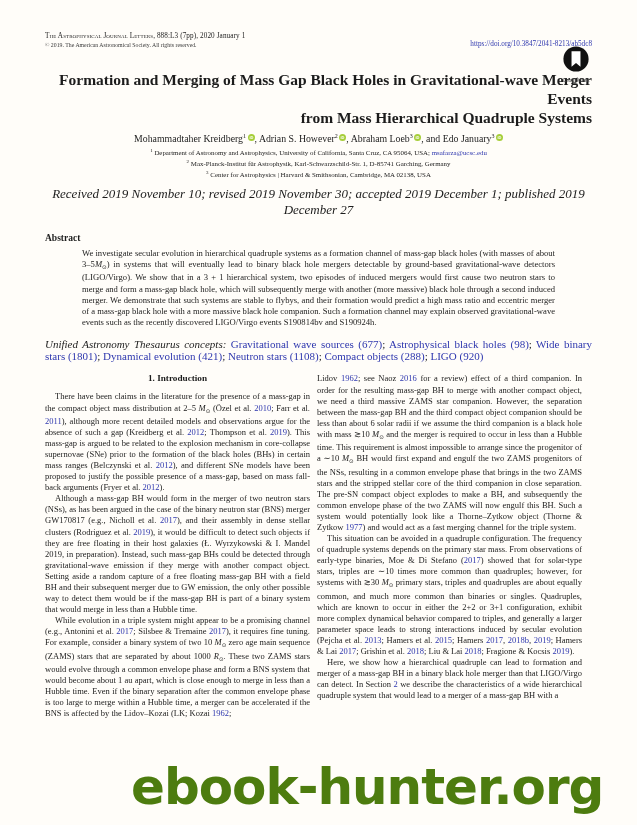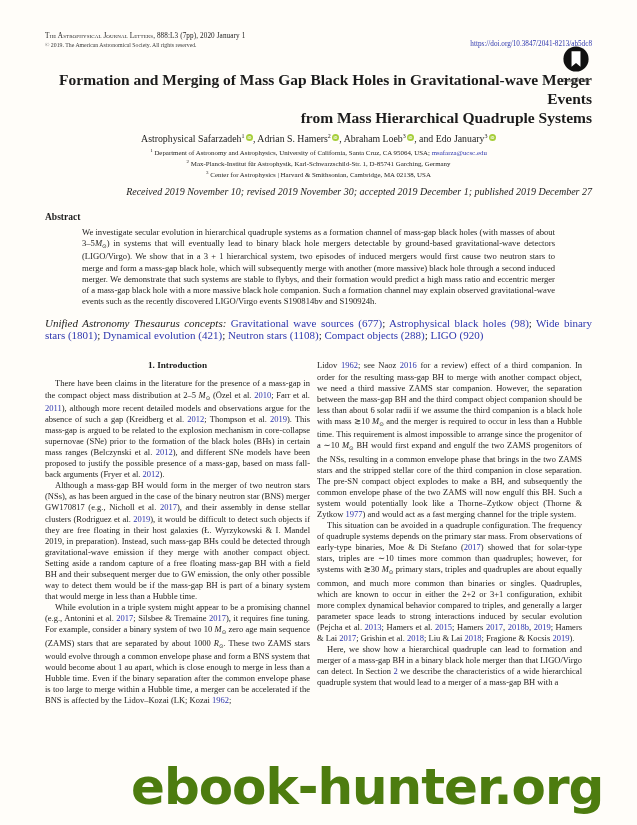--- a/index.html
+++ b/index.html
@@ -13,27 +13,27 @@
   .lnk{color:#2e37ae;text-decoration:none;cursor:pointer}
   .doi{font-size:7.2px}
   .crossmark{position:absolute;top:46px;right:40px;width:42px;text-align:center;cursor:pointer}
   .cm-label{font-size:5.6px;color:#444;font-family:"Liberation Sans",sans-serif;margin-top:1px}
   .title{font-size:15.5px;line-height:19px;font-weight:bold;text-align:right;margin-top:20px}
   .authors{text-align:center;font-size:9.8px;margin-top:6px;white-space:nowrap}
   .authors sup{font-size:6px}
   .orcid{width:7px;height:7px;vertical-align:1px;margin-left:1.5px}
   .affils{text-align:center;font-size:6.9px;line-height:8.8px;margin-top:3px}
   .affils sup{font-size:5px}
-  .received{text-align:right;font-style:italic;font-size:10px;margin-top:5px}
+  .received{text-align:center;font-style:italic;font-size:13px;margin-top:5px}
   .abs-head{font-weight:bold;font-size:9.5px;margin-top:15px}
   .abs-body{margin:5px 37px 0;font-size:8.6px;line-height:11.2px;text-align:justify}
   .keywords{margin-top:11px;font-size:11px;line-height:11.5px;text-align:justify}
   .mit{font-style:italic}
   .msub{font-size:65%;vertical-align:-1.5px}
-  .columns{display:flex;gap:7px;margin-top:19px}
+  .columns{display:flex;gap:7px;margin-top:11px}
   .col{width:265px}
   .sec-head{text-align:center;font-weight:bold;font-size:9.2px;margin-bottom:8px}
   .para{font-size:8.5px;line-height:11.05px;text-align:justify}
   .para.indent{text-indent:10px}
   .watermark{position:absolute;left:131px;top:758px;font-family:"DejaVu Sans",sans-serif;
              font-weight:bold;font-size:50px;letter-spacing:-1px;color:#4d7c0f;
              white-space:nowrap;z-index:5}
 </style>
 </head>
 <body>
@@ -57,24 +57,24 @@
     </svg>
     <div class="cm-label">CrossMark</div>
   </div>
 
   <h1 class="title">
     <div>Formation and Merging of Mass Gap Black Holes in Gravitational-wave Merger Events</div>
     <div>from Mass Hierarchical Quadruple Systems</div>
   </h1>
 
   <div class="authors">
-    <span><span>Astrophysical Safarzadeh</span><sup>1</sup><svg class="orcid" viewBox="0 0 16 16">
+    <span><span>Mohammadtaher Kreidberg</span><sup>1</sup><svg class="orcid" viewBox="0 0 16 16">
           <circle cx="8" cy="8" r="8" fill="#a6ce39"></circle>
           <text x="8" y="11.5" font-size="9" text-anchor="middle" fill="#fff" font-family="sans-serif" font-weight="bold">iD</text>
-        </svg><span>, </span></span><span><span>Adrian S. Hamers</span><sup>2</sup><svg class="orcid" viewBox="0 0 16 16">
+        </svg><span>, </span></span><span><span>Adrian S. However</span><sup>2</sup><svg class="orcid" viewBox="0 0 16 16">
           <circle cx="8" cy="8" r="8" fill="#a6ce39"></circle>
           <text x="8" y="11.5" font-size="9" text-anchor="middle" fill="#fff" font-family="sans-serif" font-weight="bold">iD</text>
         </svg><span>, </span></span><span><span>Abraham Loeb</span><sup>3</sup><svg class="orcid" viewBox="0 0 16 16">
           <circle cx="8" cy="8" r="8" fill="#a6ce39"></circle>
           <text x="8" y="11.5" font-size="9" text-anchor="middle" fill="#fff" font-family="sans-serif" font-weight="bold">iD</text>
         </svg><span>, and </span></span><span><span>Edo January</span><sup>3</sup><svg class="orcid" viewBox="0 0 16 16">
           <circle cx="8" cy="8" r="8" fill="#a6ce39"></circle>
           <text x="8" y="11.5" font-size="9" text-anchor="middle" fill="#fff" font-family="sans-serif" font-weight="bold">iD</text>
         </svg><span></span></span>
   </div>

